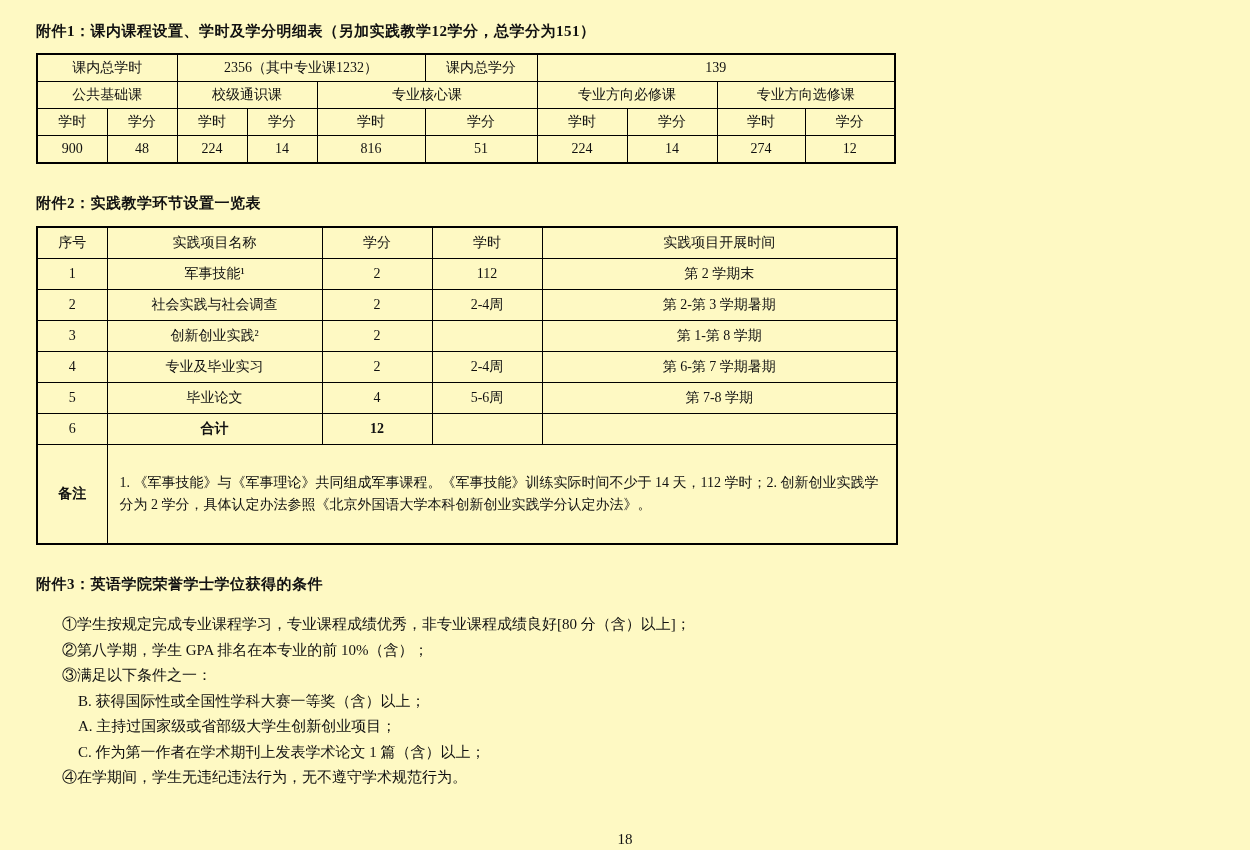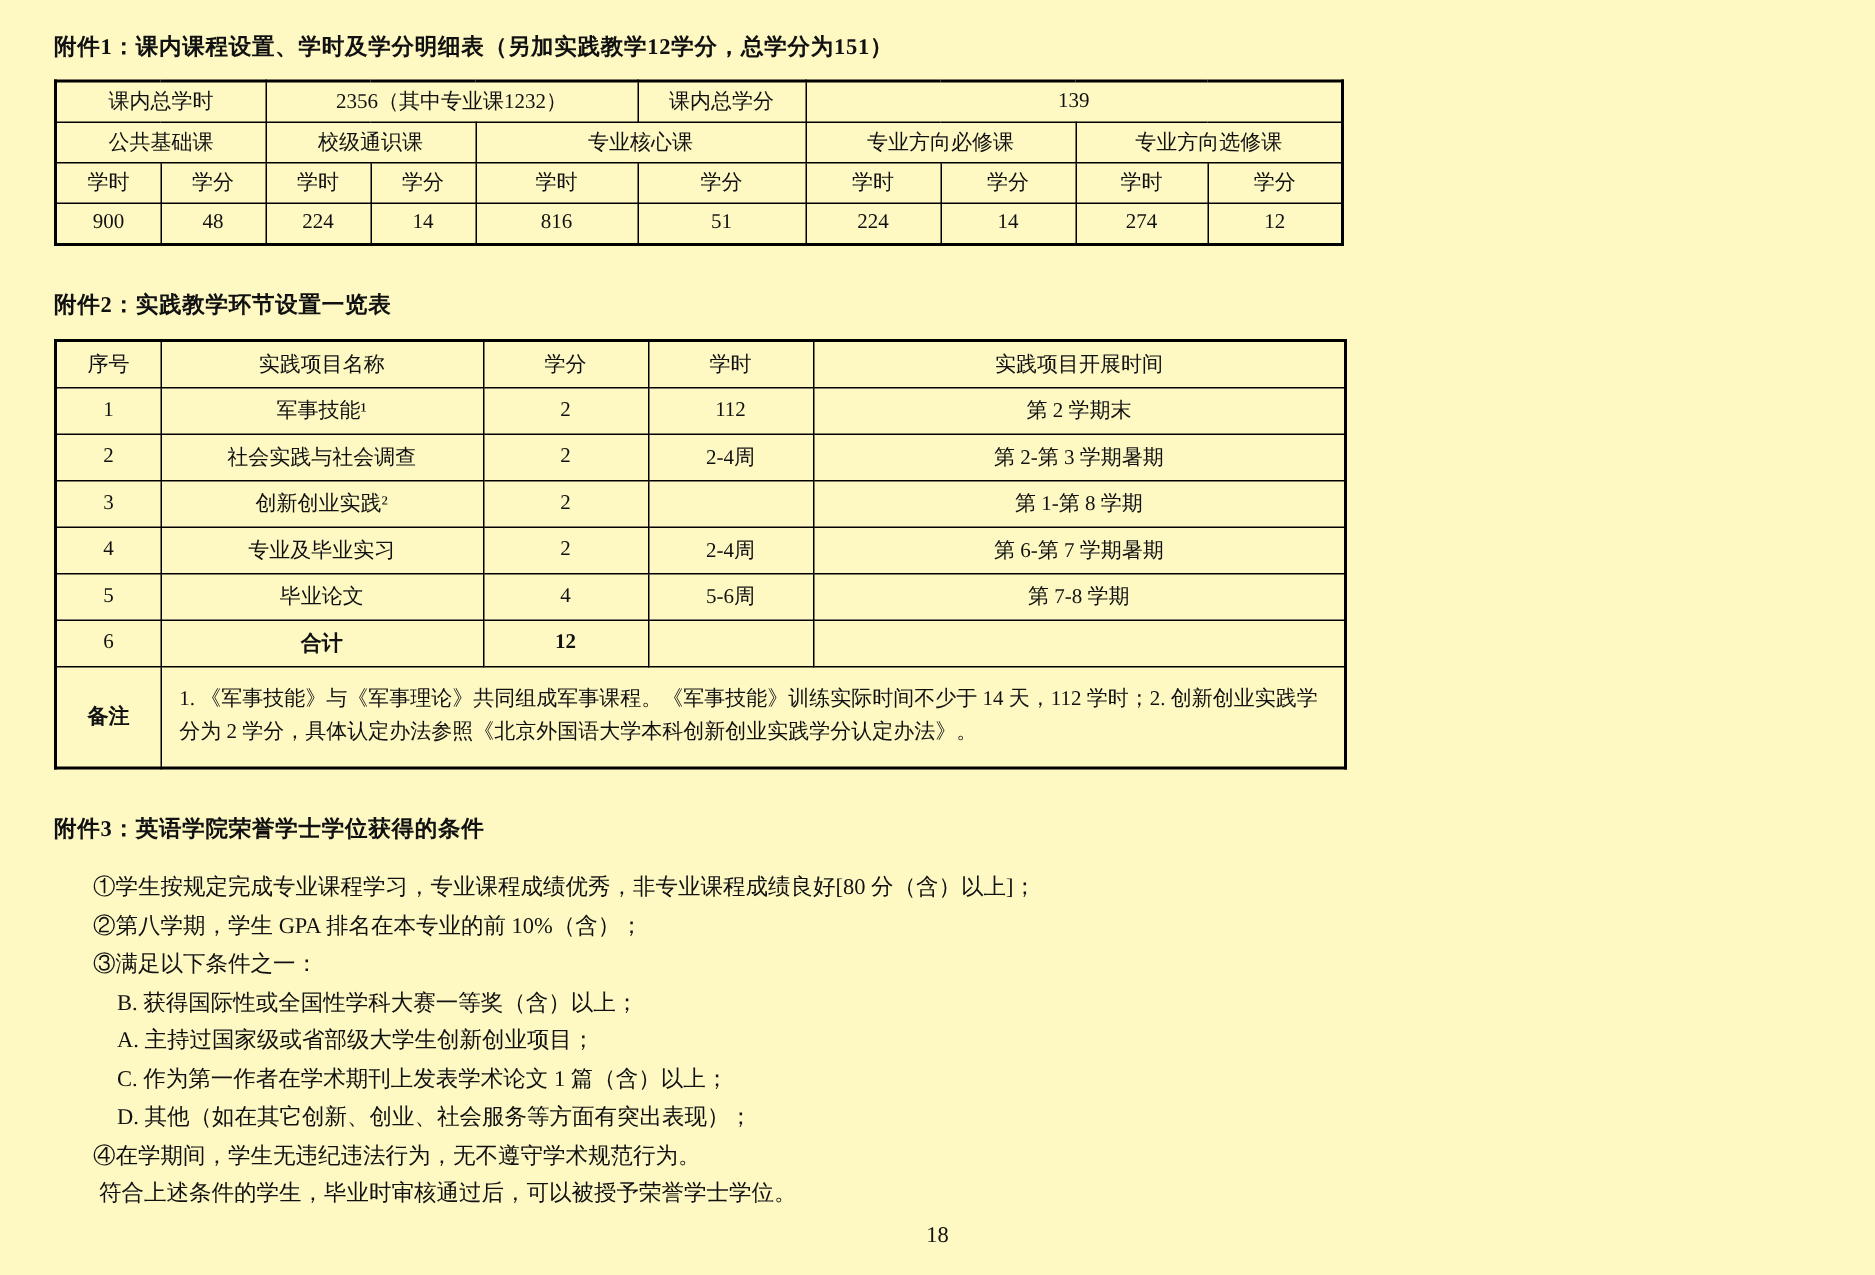--- a/index.html
+++ b/index.html
@@ -23,32 +23,32 @@
     border:1px solid #000;text-align:center;vertical-align:middle;
     font-size:14px;padding:0 2px;overflow:hidden;white-space:nowrap;
   }
   .t1{margin-top:12px;}
   .t1 td{height:26px;}
   .t2{margin-top:13px;}
   .t2 td{height:30px;}
   .h2-spacer{margin-top:30px;}
   .remark-label{font-weight:bold;}
   .remark-text{
-    text-align:left;padding:5px 12px;font-size:14px;line-height:1.6;
+    text-align:left;padding:21px 12px;font-size:14px;line-height:1.6;
     white-space:normal;
   }
   .remark-row td{height:56px;}
   .bold{font-weight:bold;}
   .bodytext{margin-top:18px;font-size:15px;line-height:25.5px;}
   .line{white-space:nowrap;}
   .line-circ{padding-left:26px;}
   .line-letter{padding-left:42px;}
   .line-final{padding-left:30px;}
   .pagenum{
-    position:absolute;bottom:17px;left:0;width:1250px;
+    position:absolute;bottom:2px;left:0;width:1250px;
     text-align:center;font-size:15px;
     font-family:"Liberation Serif","DejaVu Serif",serif;
   }
 </style>
 </head>
 <body>
 
 <div class="page">
 
   <h2 class="att-heading">附件1：课内课程设置、学时及学分明细表（另加实践教学12学分，总学分为151）</h2>
@@ -176,20 +176,18 @@
 
   <h2 class="att-heading h2-spacer">附件3：英语学院荣誉学士学位获得的条件</h2>
 
   <div class="bodytext">
     <div class="line line-circ">①学生按规定完成专业课程学习，专业课程成绩优秀，非专业课程成绩良好[80 分（含）以上]；</div>
     <div class="line line-circ">②第八学期，学生 GPA 排名在本专业的前 10%（含）；</div>
     <div class="line line-circ">③满足以下条件之一：</div>
     <div class="line line-letter">B. 获得国际性或全国性学科大赛一等奖（含）以上；</div>
     <div class="line line-letter">A. 主持过国家级或省部级大学生创新创业项目；</div>
     <div class="line line-letter">C. 作为第一作者在学术期刊上发表学术论文 1 篇（含）以上；</div>
-    <div class="line line-letter">D. 其他（如在其它创新、创业、社会服务等方面有突出表现）；</div>
     <div class="line line-circ">④在学期间，学生无违纪违法行为，无不遵守学术规范行为。</div>
-    <div class="line line-final">符合上述条件的学生，毕业时审核通过后，可以被授予荣誉学士学位。</div>
   </div>
 
   <div class="pagenum">18</div>
 
 </div>
 
 </body></html>

